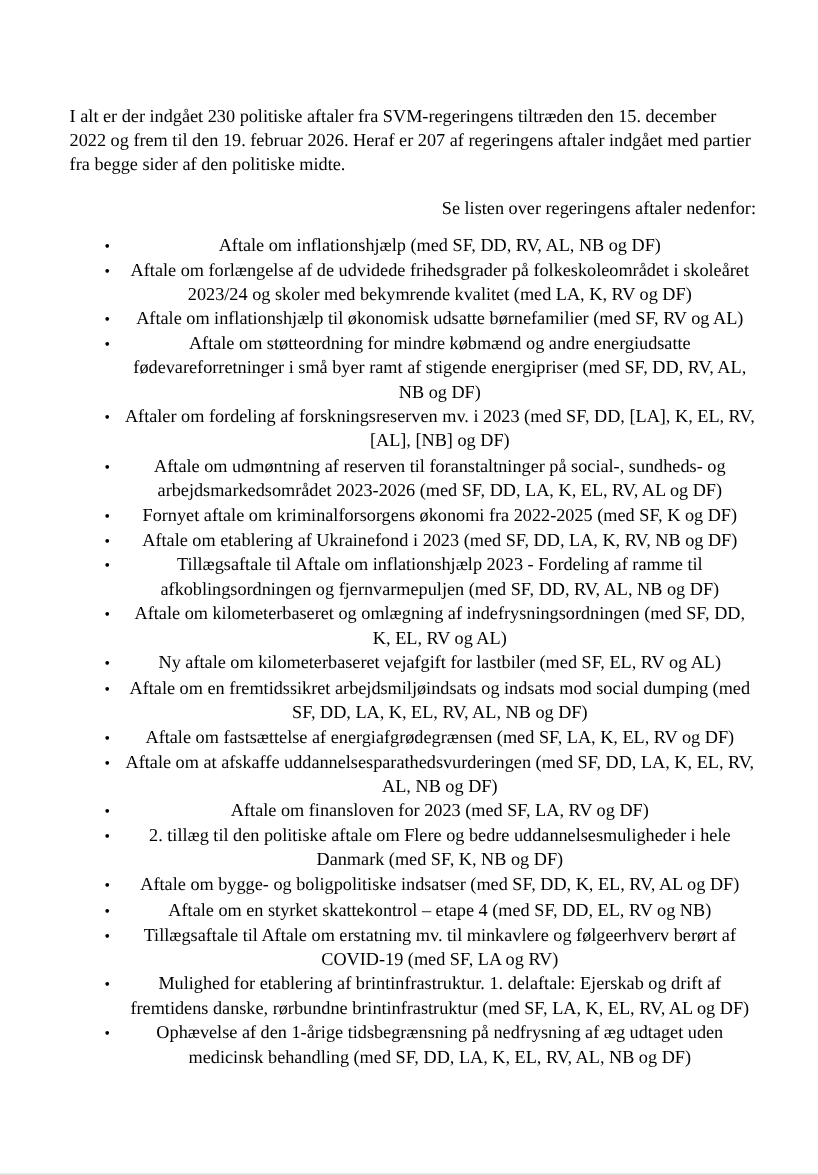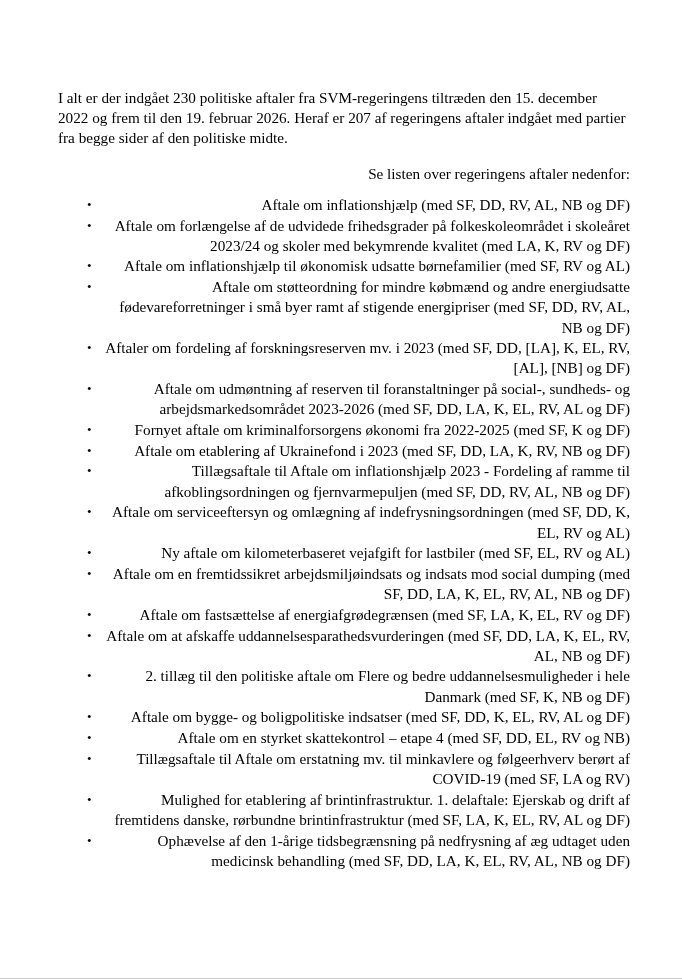--- a/index.html
+++ b/index.html
@@ -46,21 +46,21 @@
     list-style: none;
     margin: 0;
     padding: 0;
   }
   ul.agreements li {
     position: relative;
     padding-left: 45px;
     font-size: 15.2px;
     line-height: 20.2px;
     margin: 0 0 0.5px 0;
-    text-align: right;
+    text-align: center;
   }
   ul.agreements li::before {
     content: "\2022";
     position: absolute;
     left: 29px;
     top: 0;
     font-size: 13px;
     line-height: 20.2px;
   }
 </style>
@@ -77,25 +77,26 @@
     <ul class="agreements">
         <li>Aftale om inflationshjælp (med SF, DD, RV, AL, NB og DF)</li>
         <li>Aftale om forlængelse af de udvidede frihedsgrader på folkeskoleområdet i skoleåret 2023/24 og skoler med bekymrende kvalitet (med LA, K, RV og DF)</li>
         <li>Aftale om inflationshjælp til økonomisk udsatte børnefamilier (med SF, RV og AL)</li>
         <li>Aftale om støtteordning for mindre købmænd og andre energiudsatte fødevareforretninger i små byer ramt af stigende energipriser (med SF, DD, RV, AL, NB og DF)</li>
         <li>Aftaler om fordeling af forskningsreserven mv. i 2023 (med SF, DD, [LA], K, EL, RV, [AL], [NB] og DF)</li>
         <li>Aftale om udmøntning af reserven til foranstaltninger på social-, sundheds- og arbejdsmarkedsområdet 2023-2026 (med SF, DD, LA, K, EL, RV, AL og DF)</li>
         <li>Fornyet aftale om kriminalforsorgens økonomi fra 2022-2025 (med SF, K og DF)</li>
         <li>Aftale om etablering af Ukrainefond i 2023 (med SF, DD, LA, K, RV, NB og DF)</li>
         <li>Tillægsaftale til Aftale om inflationshjælp 2023 - Fordeling af ramme til afkoblingsordningen og fjernvarmepuljen (med SF, DD, RV, AL, NB og DF)</li>
-        <li>Aftale om serviceeftersyn og omlægning af indefrysningsordningen (med SF, DD, K, EL, RV og AL)</li>
+        <li>Aftale om kilometerbaseret og omlægning af indefrysningsordningen (med SF, DD, K, EL, RV og AL)</li>
         <li>Ny aftale om kilometerbaseret vejafgift for lastbiler (med SF, EL, RV og AL)</li>
         <li>Aftale om en fremtidssikret arbejdsmiljøindsats og indsats mod social dumping (med SF, DD, LA, K, EL, RV, AL, NB og DF)</li>
         <li>Aftale om fastsættelse af energiafgrødegrænsen (med SF, LA, K, EL, RV og DF)</li>
         <li>Aftale om at afskaffe uddannelsesparathedsvurderingen (med SF, DD, LA, K, EL, RV, AL, NB og DF)</li>
+        <li>Aftale om finansloven for 2023 (med SF, LA, RV og DF)</li>
         <li>2. tillæg til den politiske aftale om Flere og bedre uddannelsesmuligheder i hele Danmark (med SF, K, NB og DF)</li>
         <li>Aftale om bygge- og boligpolitiske indsatser (med SF, DD, K, EL, RV, AL og DF)</li>
         <li>Aftale om en styrket skattekontrol – etape 4 (med SF, DD, EL, RV og NB)</li>
         <li>Tillægsaftale til Aftale om erstatning mv. til minkavlere og følgeerhverv berørt af COVID-19 (med SF, LA og RV)</li>
         <li>Mulighed for etablering af brintinfrastruktur. 1. delaftale: Ejerskab og drift af fremtidens danske, rørbundne brintinfrastruktur (med SF, LA, K, EL, RV, AL og DF)</li>
         <li>Ophævelse af den 1-årige tidsbegrænsning på nedfrysning af æg udtaget uden medicinsk behandling (med SF, DD, LA, K, EL, RV, AL, NB og DF)</li>
       </ul>
 
   </div>
 </div>

